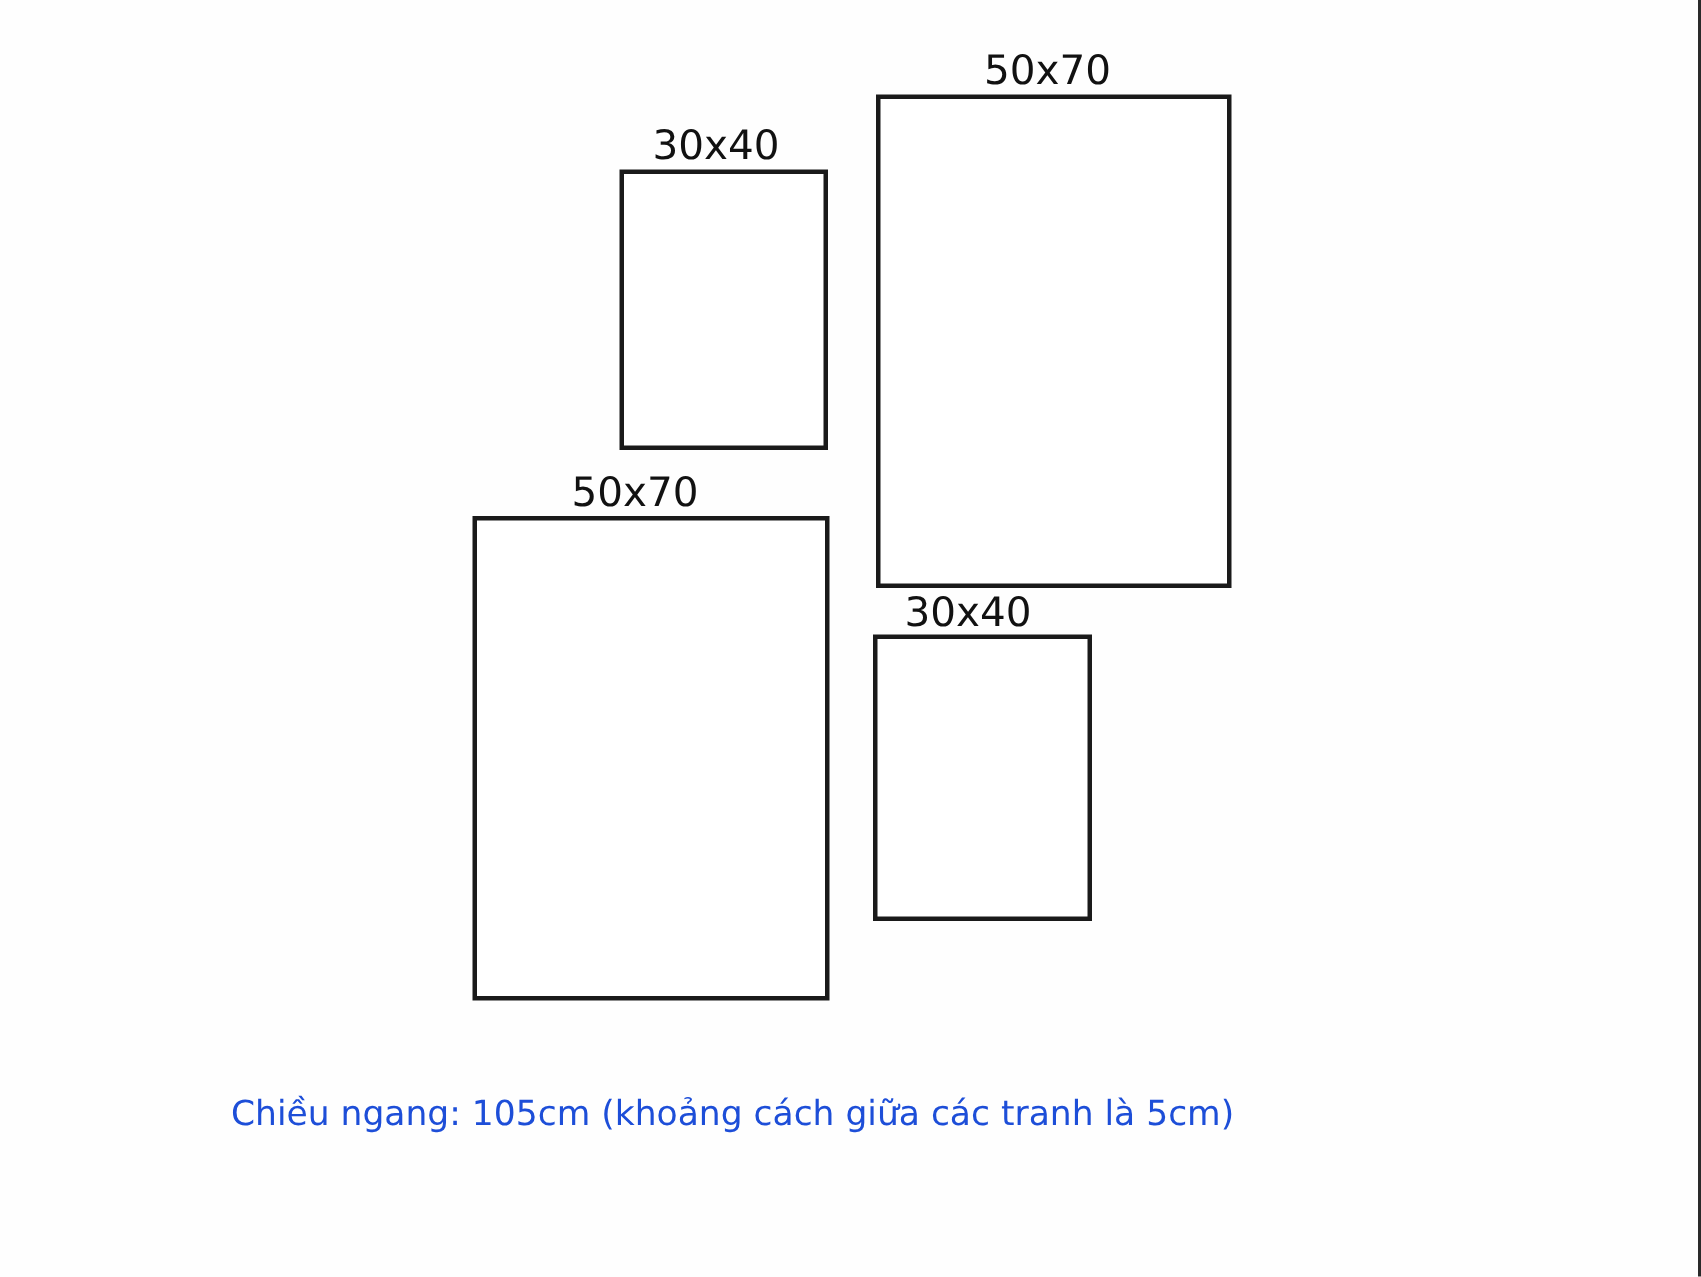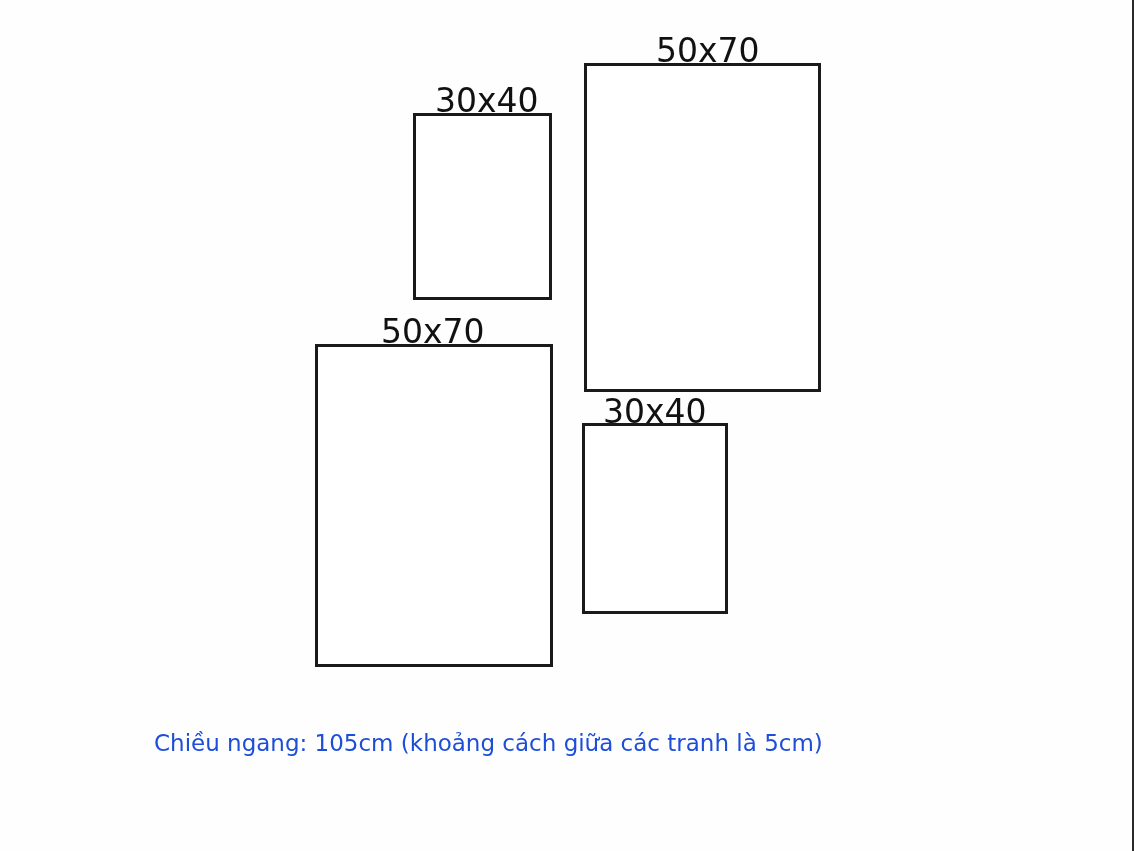--- a/index.html
+++ b/index.html
@@ -31,21 +31,21 @@
       background: #2a2a2a;
     }
     .frame {
       position: absolute;
       box-sizing: border-box;
       border: 3px solid #1a1a1a;
       background: #ffffff;
     }
     .frame-label {
       position: absolute;
-      font-size: 33px;
+      font-size: 27px;
       line-height: 1;
       white-space: nowrap;
       color: #111111;
       letter-spacing: 0px;
     }
     .caption {
       position: absolute;
       left: 154px;
       top: 694px;
       font-size: 23px;

